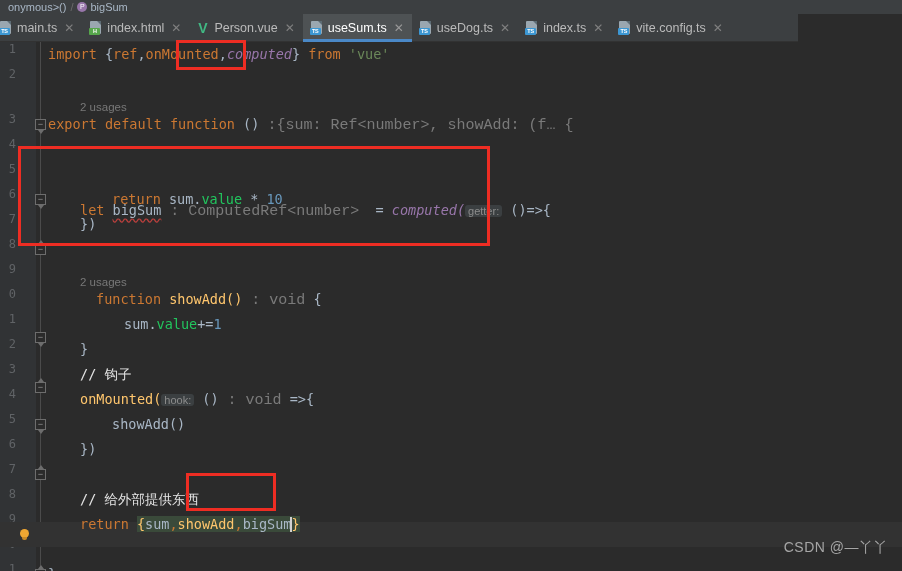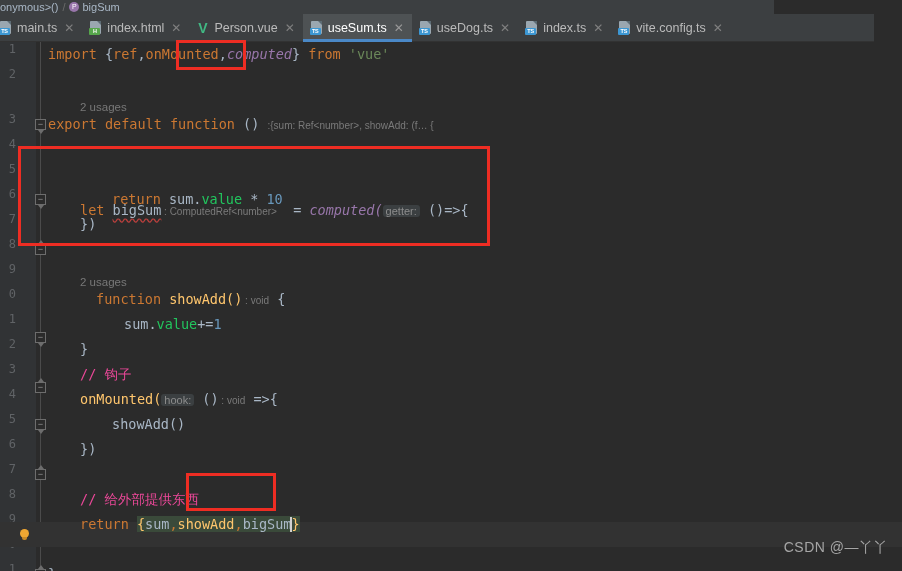--- a/index.html
+++ b/index.html
@@ -6,38 +6,38 @@
   html, body {
     width: 902px; height: 571px;
     background: #2b2b2b;
     font-family: "DejaVu Sans Mono", monospace;
     overflow: hidden;
   }
   #app { position: relative; width: 902px; height: 571px; background: #2b2b2b; }
 
   
   .breadcrumb {
-    position: absolute; top: 0; left: 0; width: 774px; height: 14px;
+    position: absolute; top: 0; left: 0; width: 902px; height: 14px;
     background: #3c3f41; color: #a0a0a0;
     font-family: "Liberation Sans", sans-serif; font-size: 11px;
     display: flex; align-items: center; white-space: nowrap;
-    padding-left: 0px;
+    padding-left: 8px;
   }
   .crumb { color: #a9b7c6; }
   .crumb-sep { color: #6b6b6b; margin: 0 4px; }
   .crumb-icon {
     display: inline-block; width: 10px; height: 10px; border-radius: 50%;
     background: #9876aa; color: #fff; font-size: 7px; line-height: 10px;
     text-align: center; margin-right: 3px; vertical-align: -1px;
     font-family: "Liberation Sans", sans-serif;
   }
 
   
   .tabbar {
-    position: absolute; top: 14px; left: 0; width: 874px; height: 28px;
+    position: absolute; top: 14px; left: 0; width: 798px; height: 28px;
     background: #3c3f41; display: flex; align-items: stretch;
     border-bottom: 1px solid #323232;
   }
   .tab {
     display: flex; align-items: center; gap: 5px;
     padding: 0 8px 0 7px; height: 28px; position: relative;
     font-family: "Liberation Sans", sans-serif; font-size: 12.5px;
     color: #bbbbbb; white-space: nowrap; cursor: default;
   }
   .tab.active { background: #4e5254; color: #ffffff; }
@@ -111,26 +111,26 @@
   }
   .ln { position: absolute; left: 0; white-space: pre; }
 
   
   .kw    { color: #cc7832; }
   .fn    { color: #ffc66d; }
   .str   { color: #6a8759; }
   .num   { color: #6897bb; }
   .prop  { color: #22c55e; }
   .plain { color: #a9b7c6; }
-  .comment { color: #ec4899; }
+  .comment { color: #e5e5e5; }
   .usage {
     color: #787878; font-family: "Liberation Sans", sans-serif; font-size: 11.5px;
   }
   .hint {
-    color: #7a7a7a; font-family: Liberation Sans, sans-serif; font-size: 10px;
+    color: #7a7a7a; font-family: Liberation Mono, monospace; font-size: 15px;
   }
   .param-hint {
     color: #8c8c8c; background: #3b3f41; border-radius: 3px;
     padding: 0 3px; font-family: "Liberation Sans", sans-serif; font-size: 11px;
   }
   .italic-fn { color: #9876aa; font-style: italic; }
   .squiggle {
     text-decoration: underline; text-decoration-style: wavy;
     text-decoration-color: #bc3f3c; text-underline-offset: 3px;
   }

